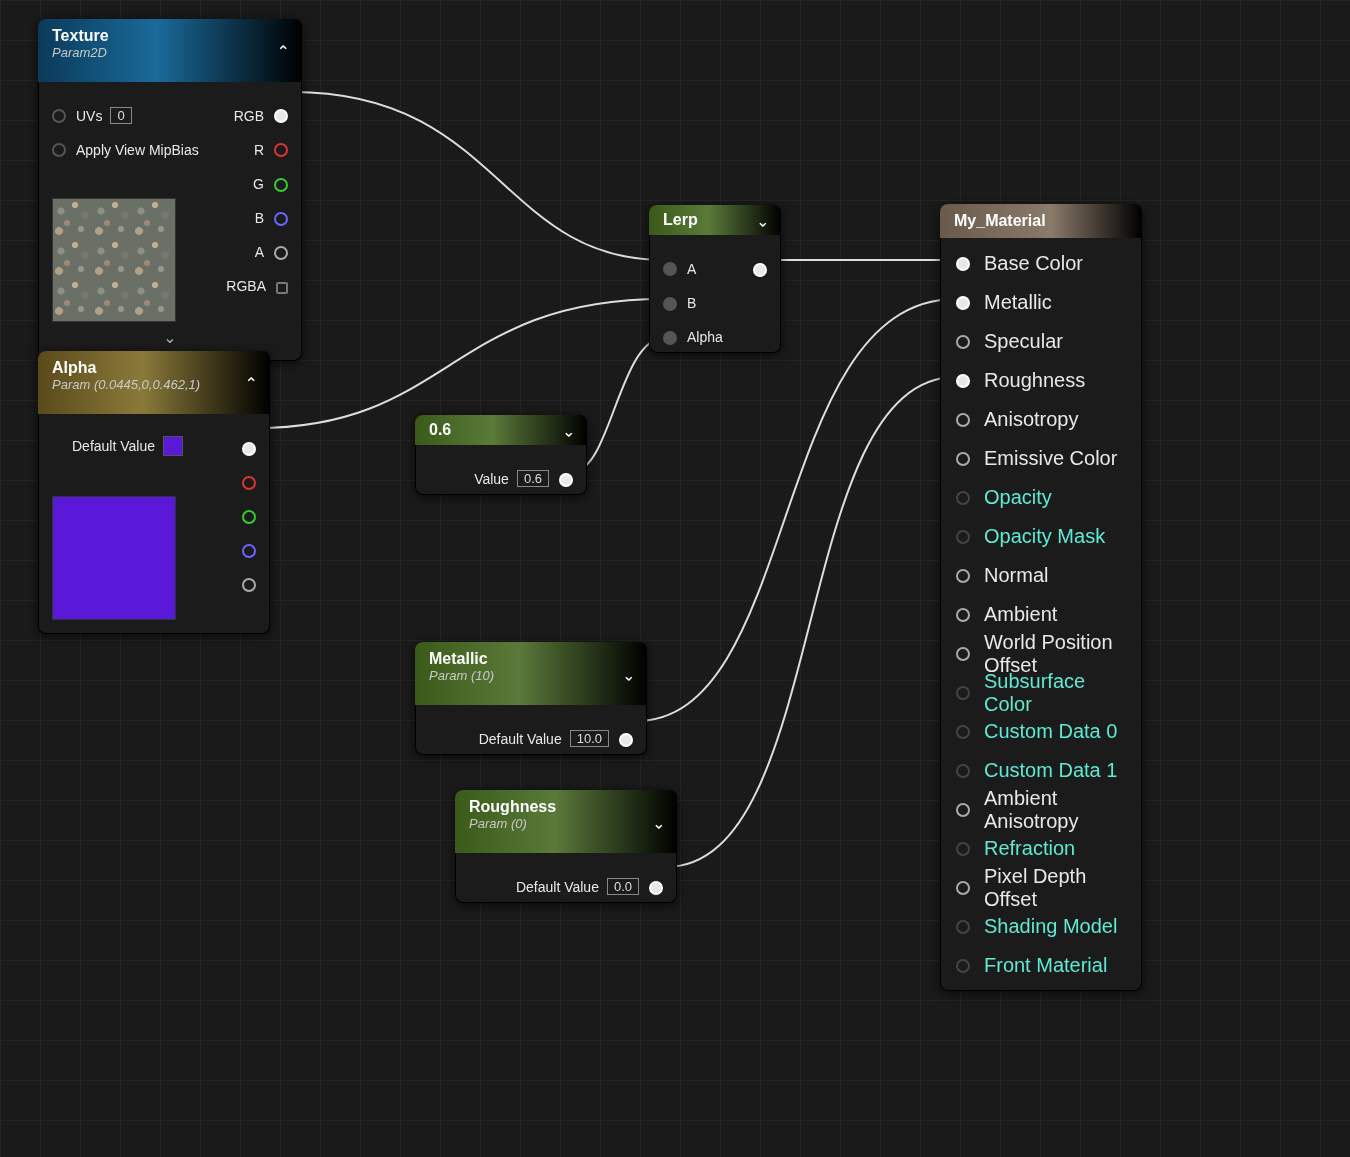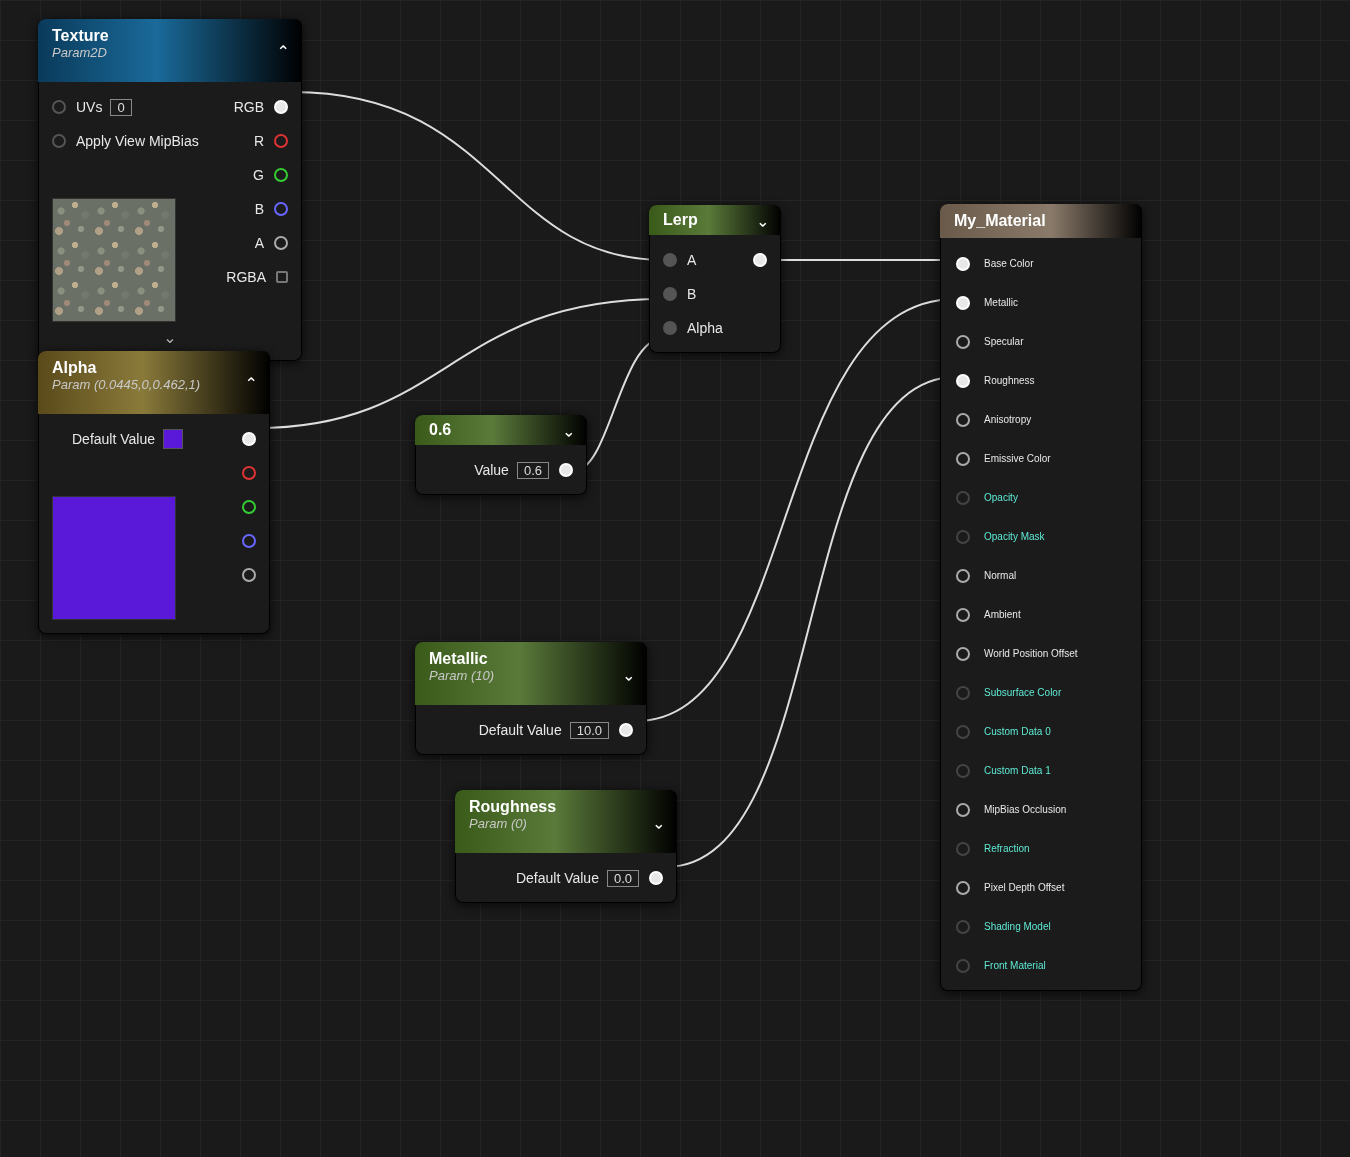--- a/index.html
+++ b/index.html
@@ -9,21 +9,21 @@
 .node{position:absolute;background:#1b1b1b;border-radius:8px;box-shadow:0 2px 10px rgba(0,0,0,.7),inset 0 0 0 1px #000;z-index:3;overflow:visible}
 .node-hdr{border-radius:8px 8px 0 0;padding:8px 14px 22px;position:relative}
 .node-hdr .title{font-weight:600;font-size:16px;color:#fff}
 .node-hdr .sub{font-size:13px;color:#c9c9c9;font-style:italic}
 .chev{position:absolute;right:12px;top:50%;transform:translateY(-50%);color:#fff;cursor:pointer}
 .hdr-blue{background:linear-gradient(90deg,#0a3a5a 0%,#1a6a9a 45%,#000 100%)}
 .hdr-gold{background:linear-gradient(90deg,#5a4a1a 0%,#8a7a3a 45%,#000 100%)}
 .hdr-green{background:linear-gradient(90deg,#3a5a1a 0%,#5a7a3a 45%,#000 100%)}
 .hdr-brown{background:linear-gradient(90deg,#6a5a4a 0%,#8a7a6a 55%,#000 100%)}
 .node-body{padding:8px 0;position:relative}
-.row{display:flex;align-items:center;height:34px;padding:0 14px;position:relative}
+.row{display:flex;align-items:flex-end;height:34px;padding:0 14px;position:relative}
 .row.right{justify-content:flex-end}
 .lbl{font-size:14px;color:#e8e8e8}
 .lbl.dim{color:#5eead4}
 .pin{width:14px;height:14px;border-radius:50%;flex-shrink:0}
 .pin-in{margin-right:10px}
 .pin-out{margin-left:10px}
 .pin-hollow{border:2px solid #555;background:transparent;box-sizing:border-box}
 .pin-hollow.box{width:12px;height:12px;border-radius:2px;border-color:#777}
 .pin-solid{background:#e8e8e8;border:2px solid #fff;box-sizing:border-box}
 .pin-ring{border:2.5px solid;background:transparent;box-sizing:border-box}
@@ -33,21 +33,21 @@
 .pin-w{border-color:#aaa}
 .minibox{border:1px solid #888;padding:0 6px;font-size:13px;margin-left:8px;color:#ddd}
 .swatch{width:18px;height:18px;margin-left:8px;border:1px solid #555}
 .preview{margin:6px 14px;border:1px solid #333}
 .tex-prev{width:122px;height:122px;background:radial-gradient(circle at 20% 30%,#8a9080 0 8%,transparent 9%),radial-gradient(circle at 55% 15%,#c0b090 0 7%,transparent 8%),radial-gradient(circle at 80% 40%,#707870 0 9%,transparent 10%),radial-gradient(circle at 35% 60%,#a08878 0 8%,transparent 9%),radial-gradient(circle at 70% 75%,#909888 0 7%,transparent 8%),radial-gradient(circle at 15% 80%,#b0a088 0 8%,transparent 9%),#6a7065;background-size:40px 40px}
 .col-prev{width:122px;height:122px;background:#5a18d8}
 .expand-caret{text-align:center;color:#aaa;padding-bottom:6px;cursor:pointer}
 .mat-list{padding:6px 0}
 .mat-row{display:flex;align-items:center;height:39px;padding:0 16px}
 .mat-row .pin{margin-right:14px}
-.mat-row .lbl{font-size:10px}
+.mat-row .lbl{font-size:20px}
 </style>
 </head>
 <body>
 
 <div class="canvas">
 <svg class="wires">
   <path d="M 292 92 C 500 92, 500 260, 664 260" stroke="#ddd" stroke-width="2" fill="none"></path>
   <path d="M 256 428 C 450 428, 450 299, 664 299" stroke="#ddd" stroke-width="2" fill="none"></path>
   <path d="M 574 471 C 610 471, 620 338, 664 338" stroke="#ddd" stroke-width="2" fill="none"></path>
   <path d="M 770 260 C 860 260, 870 260, 956 260" stroke="#ddd" stroke-width="2" fill="none"></path>
@@ -266,21 +266,21 @@
         <div class="mat-row">
           <span class="pin pin-ring pin-w" style="border-color: rgb(68, 68, 68);"></span>
           <span class="lbl dim">Custom Data 0</span>
         </div>
         <div class="mat-row">
           <span class="pin pin-ring pin-w" style="border-color: rgb(68, 68, 68);"></span>
           <span class="lbl dim">Custom Data 1</span>
         </div>
         <div class="mat-row">
           <span class="pin pin-ring pin-w"></span>
-          <span class="lbl">MipBias Occlusion</span>
+          <span class="lbl">Ambient Anisotropy</span>
         </div>
         <div class="mat-row">
           <span class="pin pin-ring pin-w" style="border-color: rgb(68, 68, 68);"></span>
           <span class="lbl dim">Refraction</span>
         </div>
         <div class="mat-row">
           <span class="pin pin-ring pin-w"></span>
           <span class="lbl">Pixel Depth Offset</span>
         </div>
         <div class="mat-row">

